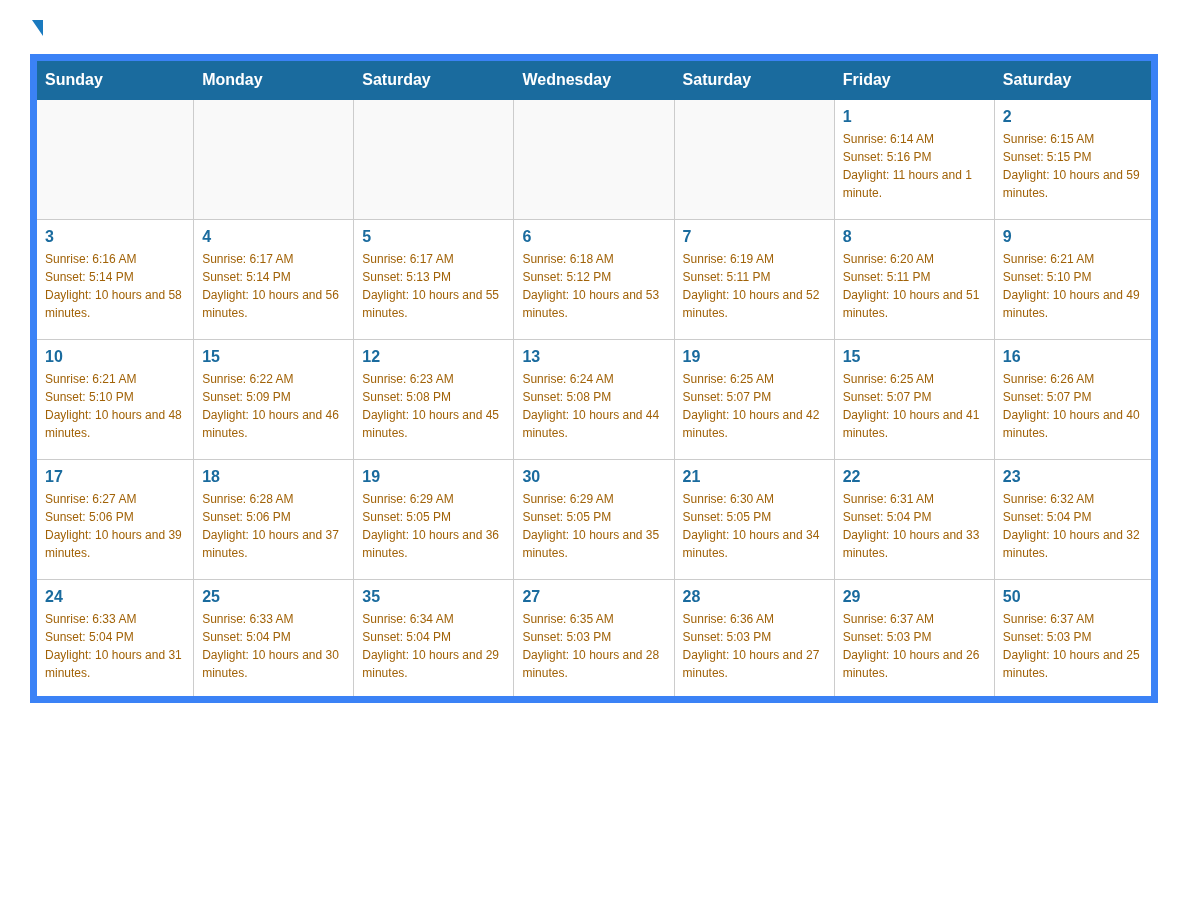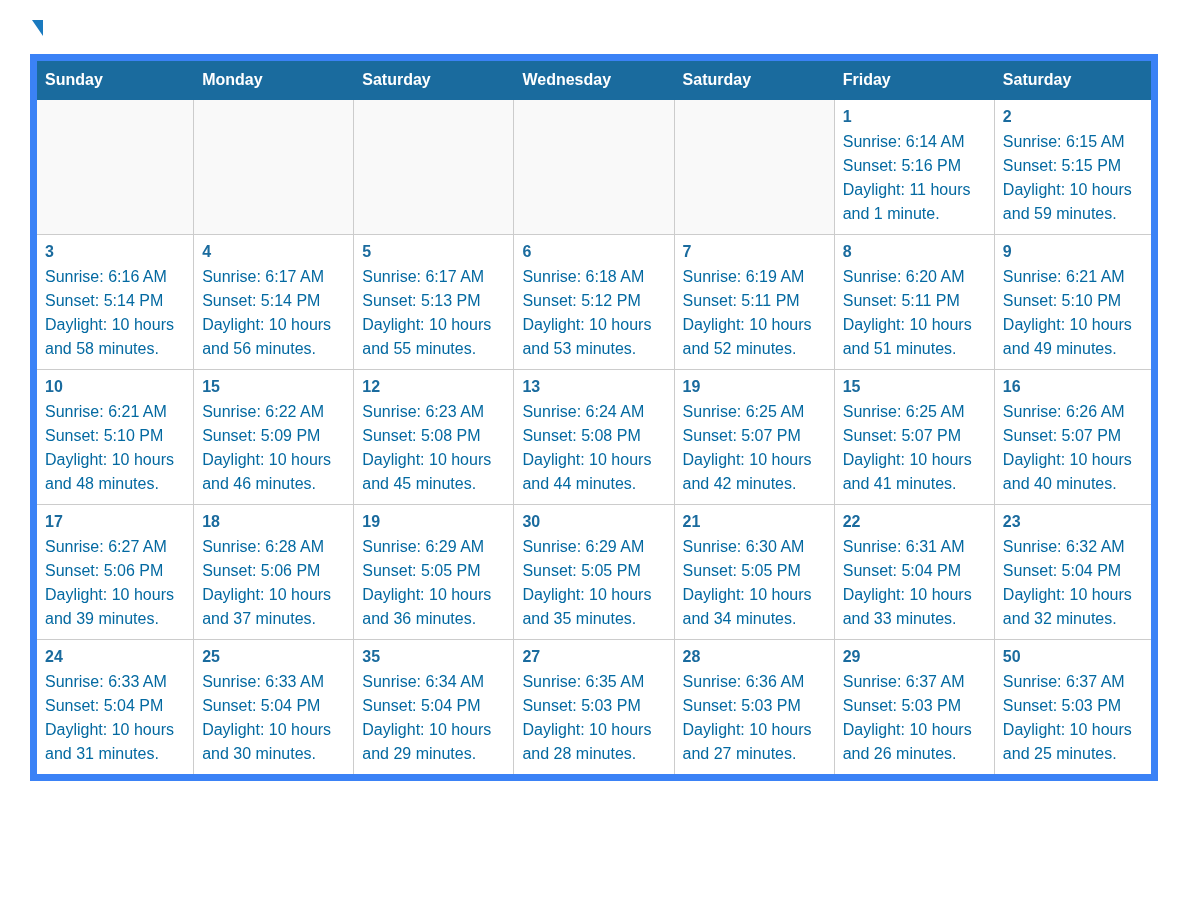--- a/index.html
+++ b/index.html
@@ -70,22 +70,22 @@
       height: 120px;
     }
     .day-number {
       font-size: 16px;
       font-weight: bold;
       color: #1a6b9e;
       display: block;
       margin-bottom: 4px;
     }
     .day-info {
-      font-size: 16px;
-      color: #0369a1;
+      font-size: 12px;
+      color: #a16207;
       line-height: 1.5;
     }
     .empty-cell {
       background: #f9f9f9;
     }
     .row-divider td {
       border-top: 2px solid #1a6b9e;
     }
   </style>
 </head>

